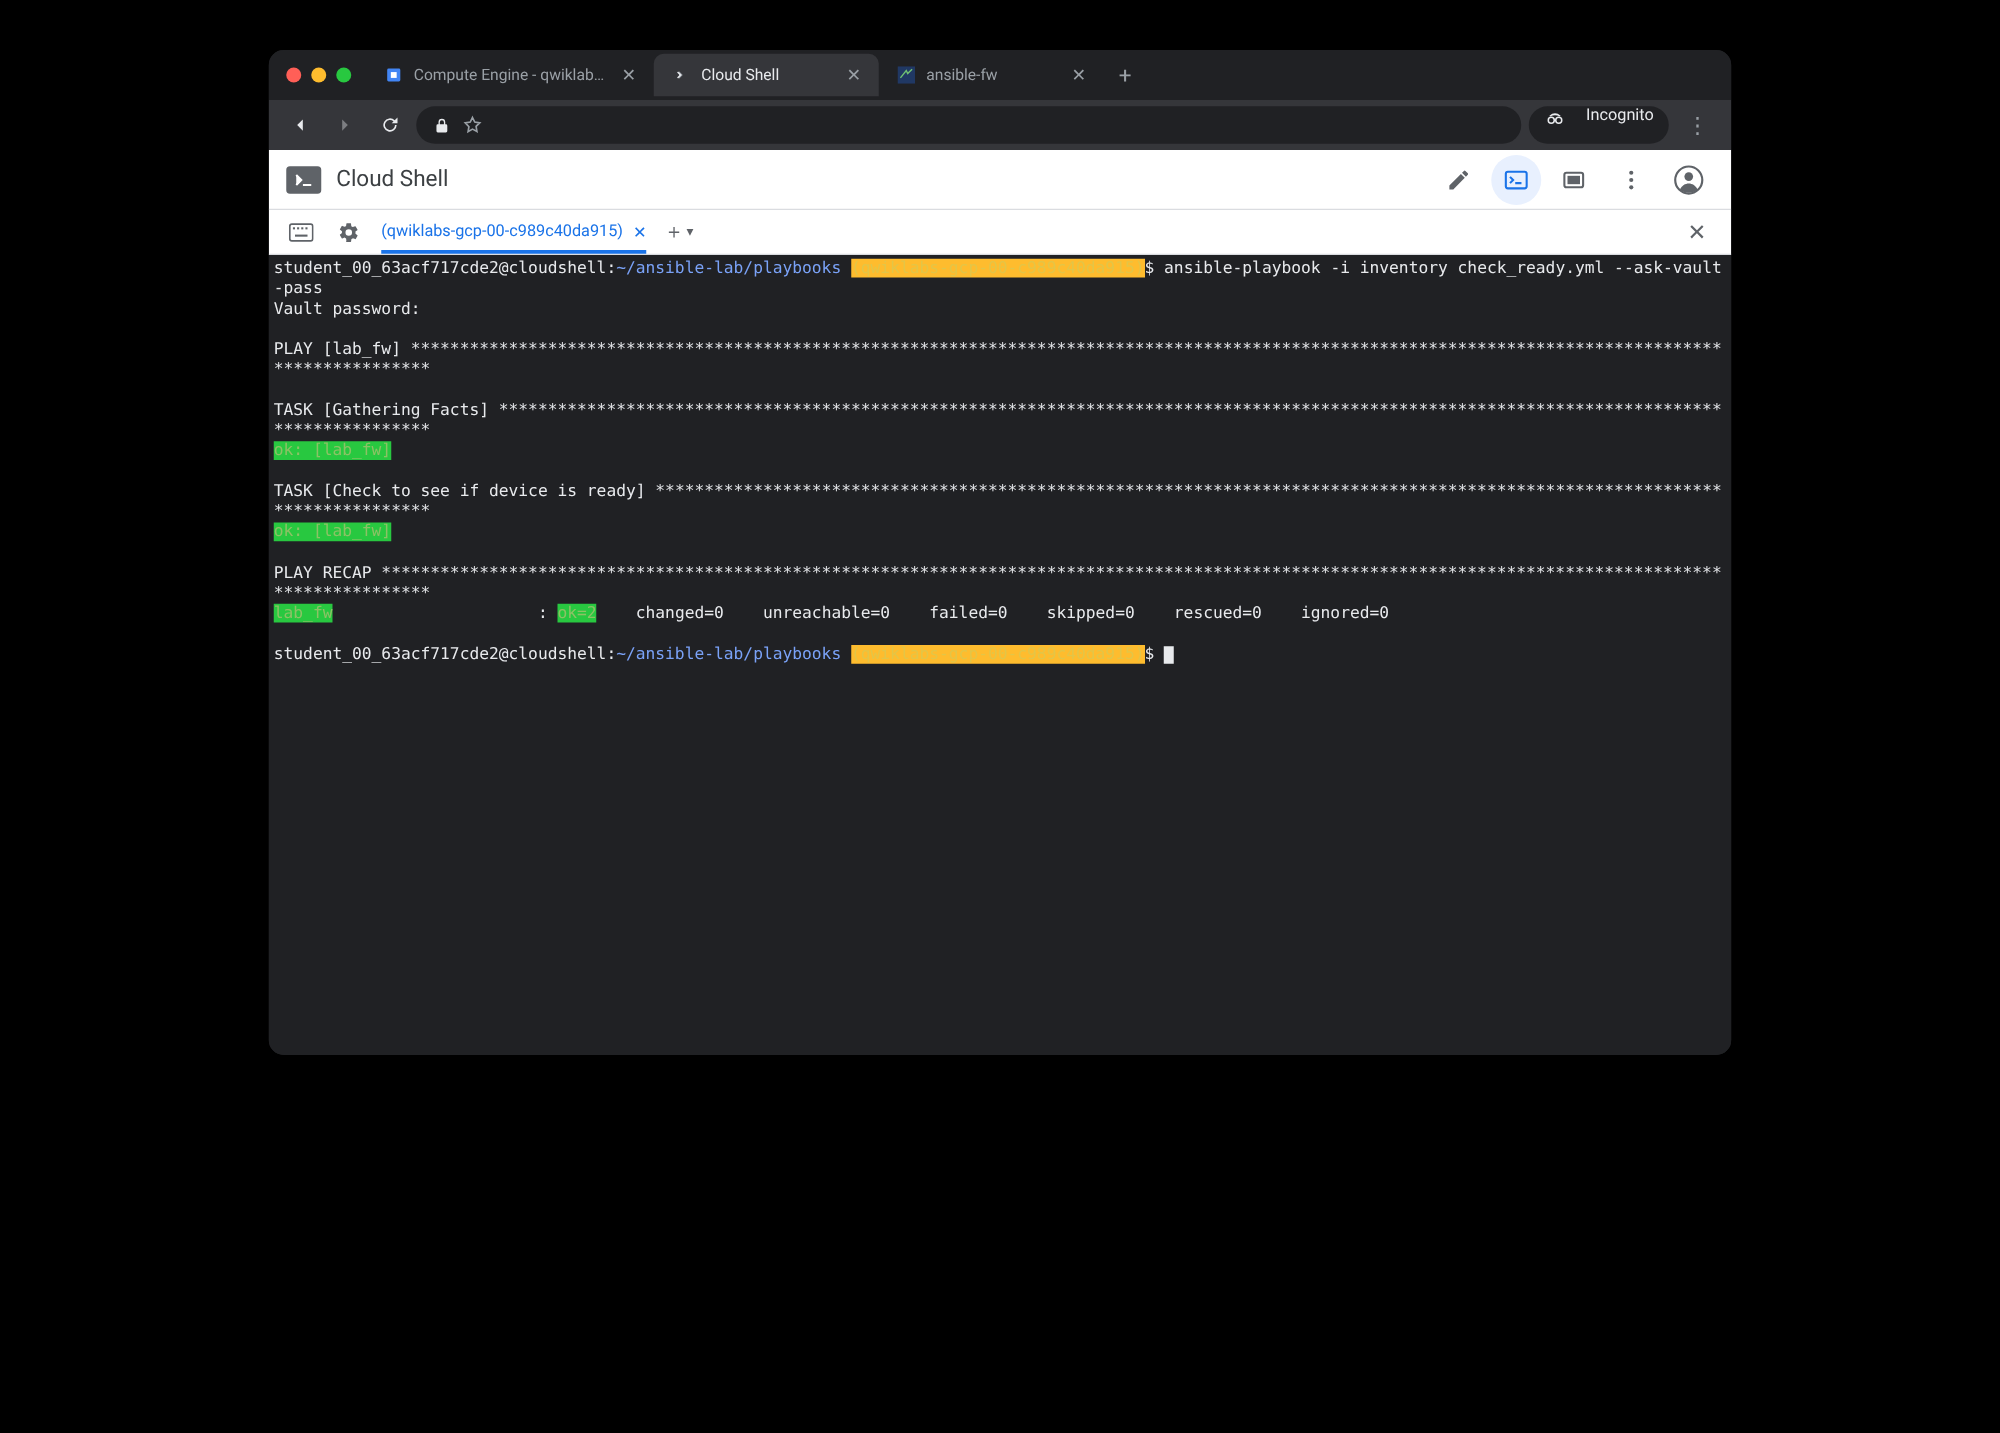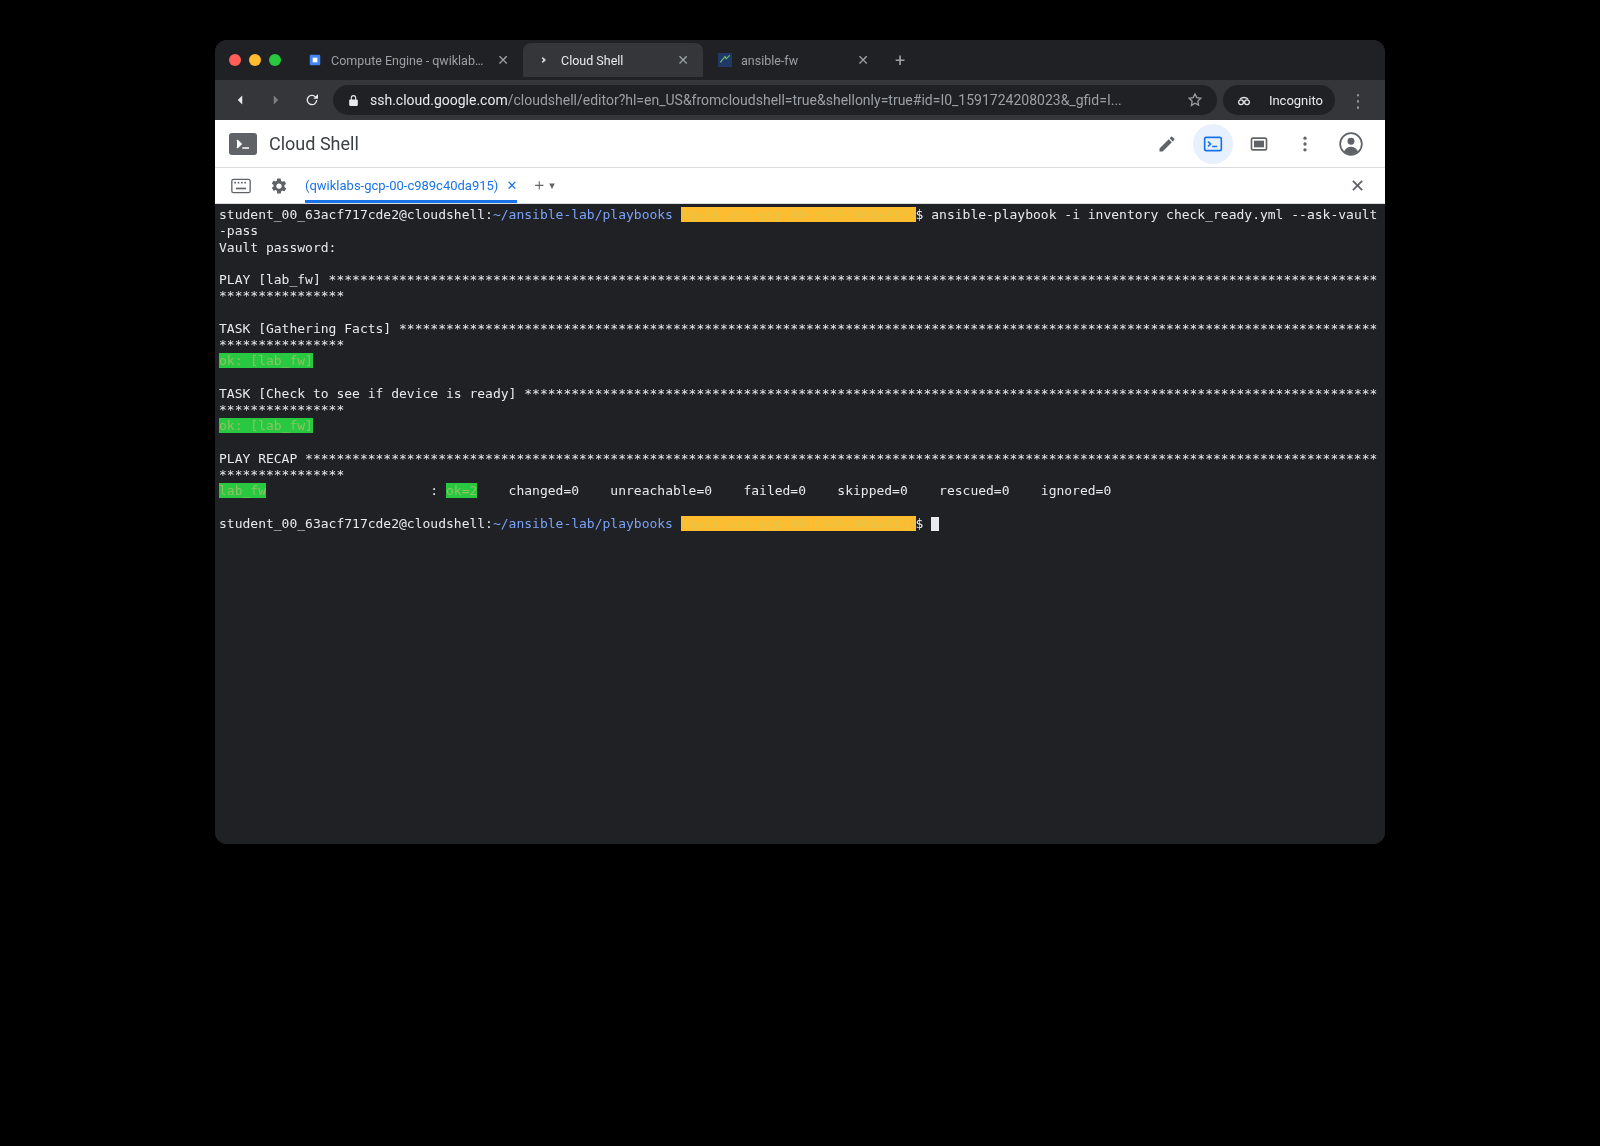--- a/index.html
+++ b/index.html
@@ -70,21 +70,21 @@
     gap: 10px;
     color: #9aa0a6;
     font-size: 14px;
     overflow: hidden;
   }
   .omnibox .lock { color:#9aa0a6; }
   .omnibox .url { flex:1; white-space:nowrap; overflow:hidden; text-overflow: ellipsis; }
   .omnibox .url .host { color:#e8eaed; }
   .star { color:#9aa0a6; }
   .incognito-chip {
-    display:flex;align-items:center;gap:16px;
+    display:flex;gap:16px;
     background:#202124;color:#e8eaed;
     height:30px;padding:0 12px;border-radius:15px;font-size:13px;
   }
   .chrome-menu { color:#9aa0a6; padding:0 8px; cursor:pointer; font-size:18px; }
   .cloudshell-bar {
     height: 48px;
     background: #fff;
     border-bottom: 1px solid #dadce0;
     display: flex;
     align-items: center;
@@ -206,23 +206,20 @@
       <svg width="16" height="16" viewBox="0 0 24 24">
           <path fill="#e8eaed" d="M17.65 6.35A8 8 0 1 0 20 12h-2a6 6 0 1 1-1.76-4.24L14 10h7V3l-3.35 3.35z"></path>
         </svg>
     </div>
     <div class="omnibox">
       <span class="lock">
         <svg width="13" height="13" viewBox="0 0 24 24">
             <path fill="#e8eaed" d="M12 2a5 5 0 0 0-5 5v3H6a2 2 0 0 0-2 2v8a2 2 0 0 0 2 2h12a2 2 0 0 0 2-2v-8a2 2 0 0 0-2-2h-1V7a5 5 0 0 0-5-5zm-3 5a3 3 0 1 1 6 0v3H9V7z"></path>
           </svg>
       </span>
-      <span class="url">
-        <span class="host">ssh.cloud.google.com</span><span>/cloudshell/editor?hl=en_US&amp;fromcloudshell=true&amp;shellonly=true#id=I0_1591724208023&amp;_gfid=I...</span>
-      </span>
       <span class="star">
         <svg width="16" height="16" viewBox="0 0 24 24">
             <path fill="none" stroke="#9aa0a6" stroke-width="2" d="M12 3l2.7 5.5 6 .9-4.4 4.3 1 6-5.3-2.8L6.7 20l1-6L3.3 9.4l6-.9L12 3z"></path>
           </svg>
       </span>
     </div>
     <div class="incognito-chip">
       <span>
         <svg width="18" height="18" viewBox="0 0 24 24">
             <circle cx="8" cy="15" r="3.2" fill="none" stroke="#e8eaed" stroke-width="1.6"></circle>

